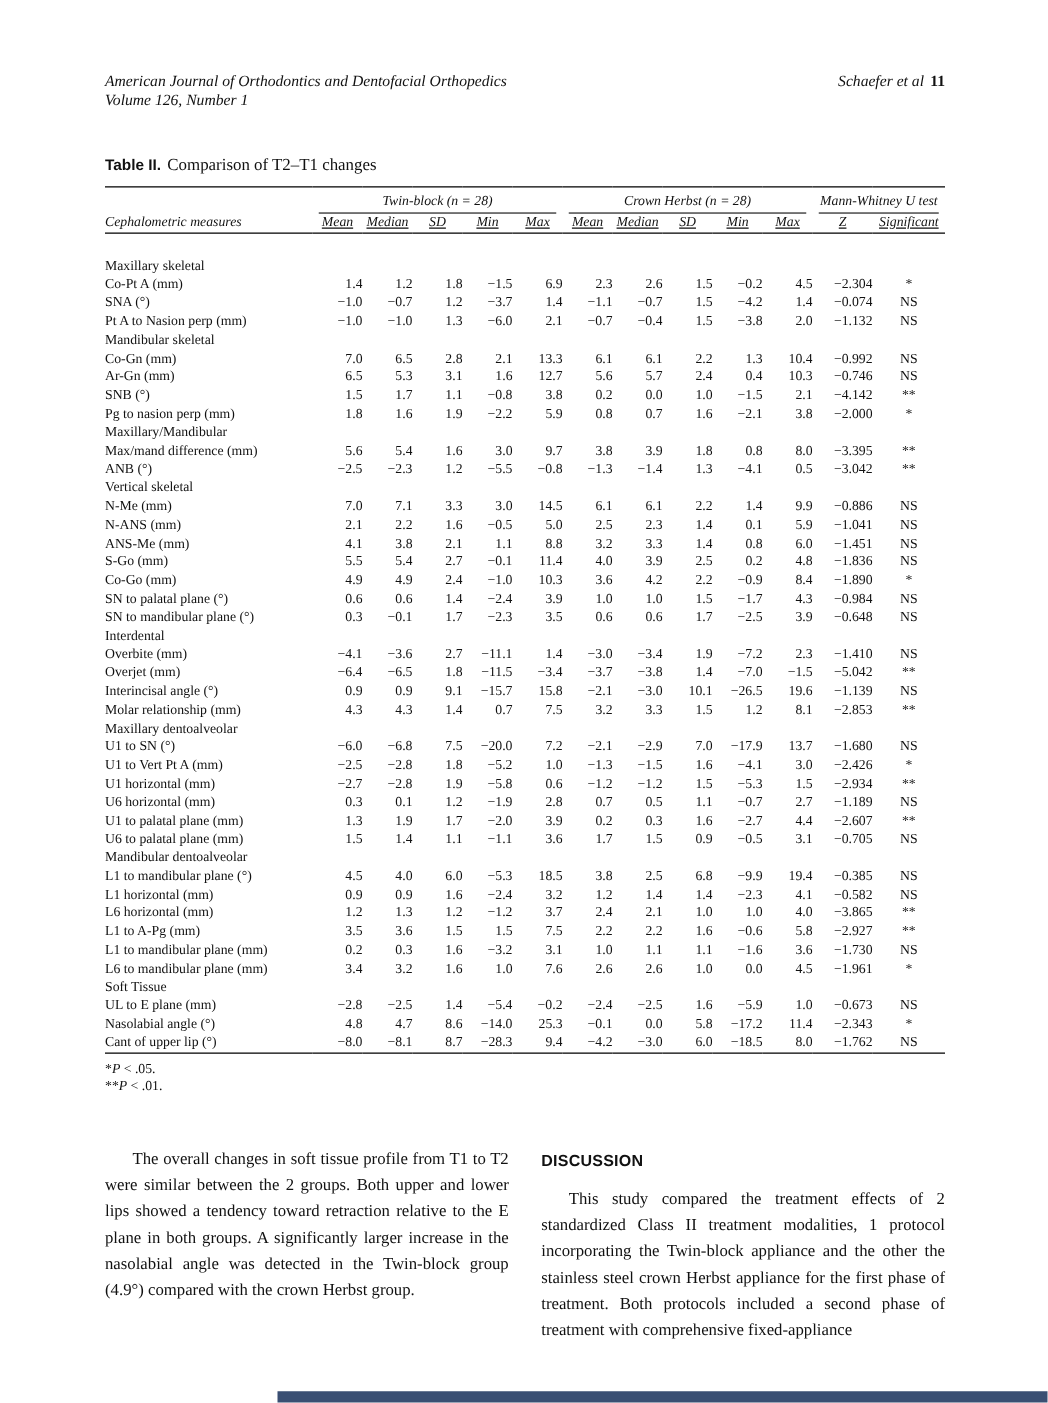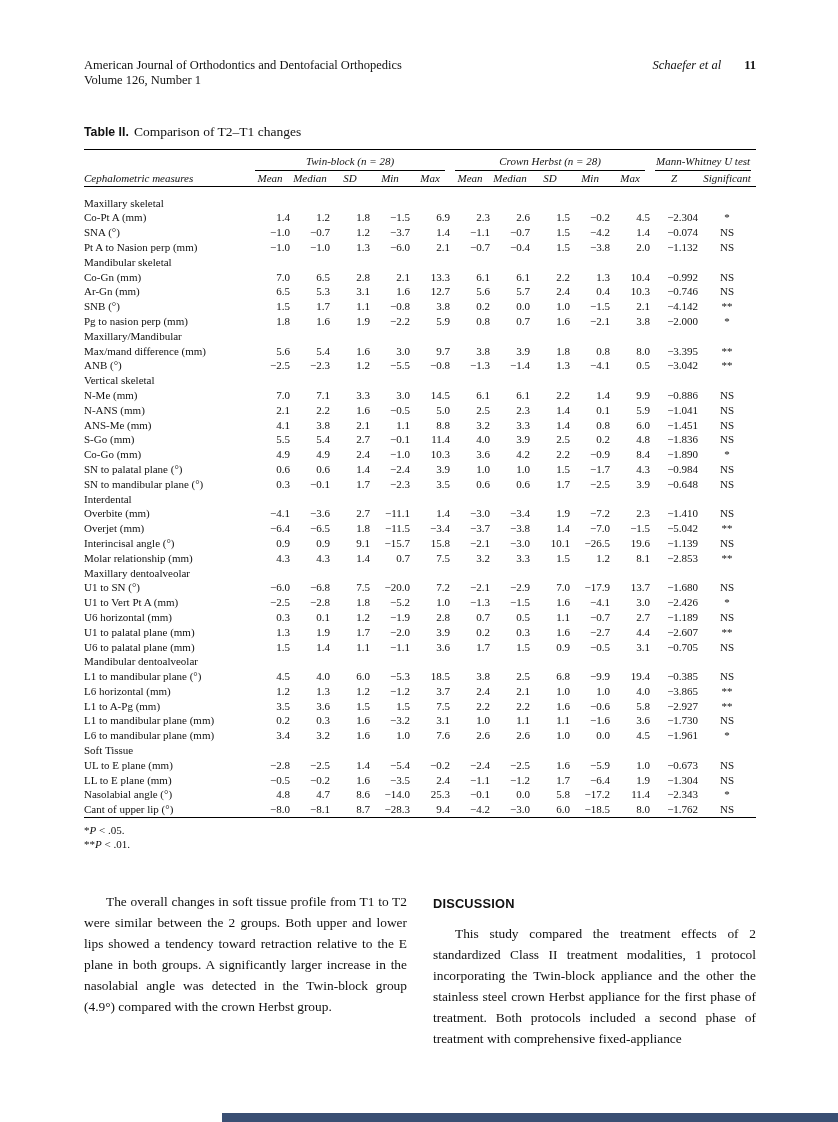--- a/index.html
+++ b/index.html
@@ -12,23 +12,23 @@
     position: relative;
     overflow: hidden;
   }
   .content { margin: 0 82px 0 84px; }
 
   
   .running-head {
     display: flex; justify-content: space-between; align-items: flex-start;
     padding-top: 58px; font-size: 12.5px; line-height: 15px;
   }
-  .journal-id { }
+  .journal-id { font-style: italic; }
   .head-right { font-style: italic; white-space: nowrap; }
-  .head-right .pageno { font-style: normal; font-weight: bold; margin-left: 23px; }
+  .head-right .pageno { font-style: normal; font-weight: bold; margin-left: 5px; }
 
   
   .table-title { margin-top: 36px; font-size: 13.5px; }
   .table-label { font-family: "Liberation Sans", sans-serif; font-weight: bold; font-size: 12.3px; margin-right: 5px; }
 
   
   .paper-table {
     border-collapse: collapse; table-layout: fixed; width: 672px;
     margin-top: 9px; border-top: 1.2px solid #000; border-bottom: 1.2px solid #000;
     font-size: 11px;
@@ -41,28 +41,28 @@
   .group-rule {
     font-style: italic; text-align: center;
     border-bottom: 1px solid #000; margin: 0 5px; padding: 4px 0 1px;
   }
   .rowhead-th {
     font-style: italic; text-align: left; vertical-align: bottom;
     padding: 5px 0 3px; border-bottom: 1px solid #000; margin-top: 44px;
   }
   .col-th {
     font-style: italic; text-align: center; vertical-align: bottom;
-    padding: 5px 0 3px; border-bottom: 1px solid #000;
+    padding: 5px 0 3px; border-bottom: 1px solid #000; text-decoration: underline;
   }
   .section-td { text-align: left; padding-top: 1px; }
   .measure-td { padding-left: 13px; }
   .num-td { text-align: right; padding-right: 8px; }
   .z-td { text-align: right; padding-right: 5px; }
   .sig-td { text-align: center; }
-  tbody tr:first-child td { padding-top: 9px; }
+  tbody tr:first-child td { padding-top: 19px; }
 
   
   .footnotes { font-size: 11px; line-height: 14px; margin-top: 5px; }
   .footnotes .fp { font-style: italic; }
 
   
   .body-columns {
     display: flex; gap: 26px; margin-top: 40px;
     font-size: 13.4px; line-height: 21px; text-align: justify;
   }
@@ -477,20 +477,35 @@
           <td class="num-td">1.0</td>
           <td class="num-td">−1.3</td>
           <td class="num-td">−1.5</td>
           <td class="num-td">1.6</td>
           <td class="num-td">−4.1</td>
           <td class="num-td">3.0</td>
           <td class="z-td">−2.426</td>
           <td class="sig-td">*</td>
         </tr>
         <tr>
+          <td class="measure-td">U1 horizontal (mm)</td>
+          <td class="num-td">−2.7</td>
+          <td class="num-td">−2.8</td>
+          <td class="num-td">1.9</td>
+          <td class="num-td">−5.8</td>
+          <td class="num-td">0.6</td>
+          <td class="num-td">−1.2</td>
+          <td class="num-td">−1.2</td>
+          <td class="num-td">1.5</td>
+          <td class="num-td">−5.3</td>
+          <td class="num-td">1.5</td>
+          <td class="z-td">−2.934</td>
+          <td class="sig-td">**</td>
+        </tr>
+        <tr>
           <td class="measure-td">U6 horizontal (mm)</td>
           <td class="num-td">0.3</td>
           <td class="num-td">0.1</td>
           <td class="num-td">1.2</td>
           <td class="num-td">−1.9</td>
           <td class="num-td">2.8</td>
           <td class="num-td">0.7</td>
           <td class="num-td">0.5</td>
           <td class="num-td">1.1</td>
           <td class="num-td">−0.7</td>
@@ -540,20 +555,35 @@
           <td class="num-td">18.5</td>
           <td class="num-td">3.8</td>
           <td class="num-td">2.5</td>
           <td class="num-td">6.8</td>
           <td class="num-td">−9.9</td>
           <td class="num-td">19.4</td>
           <td class="z-td">−0.385</td>
           <td class="sig-td">NS</td>
         </tr>
         <tr>
+          <td class="measure-td">L1 horizontal (mm)</td>
+          <td class="num-td">0.9</td>
+          <td class="num-td">0.9</td>
+          <td class="num-td">1.6</td>
+          <td class="num-td">−2.4</td>
+          <td class="num-td">3.2</td>
+          <td class="num-td">1.2</td>
+          <td class="num-td">1.4</td>
+          <td class="num-td">1.4</td>
+          <td class="num-td">−2.3</td>
+          <td class="num-td">4.1</td>
+          <td class="z-td">−0.582</td>
+          <td class="sig-td">NS</td>
+        </tr>
+        <tr>
           <td class="measure-td">L6 horizontal (mm)</td>
           <td class="num-td">1.2</td>
           <td class="num-td">1.3</td>
           <td class="num-td">1.2</td>
           <td class="num-td">−1.2</td>
           <td class="num-td">3.7</td>
           <td class="num-td">2.4</td>
           <td class="num-td">2.1</td>
           <td class="num-td">1.0</td>
           <td class="num-td">1.0</td>
@@ -615,35 +645,20 @@
           <td class="num-td">−2.5</td>
           <td class="num-td">1.4</td>
           <td class="num-td">−5.4</td>
           <td class="num-td">−0.2</td>
           <td class="num-td">−2.4</td>
           <td class="num-td">−2.5</td>
           <td class="num-td">1.6</td>
           <td class="num-td">−5.9</td>
           <td class="num-td">1.0</td>
           <td class="z-td">−0.673</td>
-          <td class="sig-td">NS</td>
-        </tr>
-        <tr>
-          <td class="measure-td">LL to E plane (mm)</td>
-          <td class="num-td">−0.5</td>
-          <td class="num-td">−0.2</td>
-          <td class="num-td">1.6</td>
-          <td class="num-td">−3.5</td>
-          <td class="num-td">2.4</td>
-          <td class="num-td">−1.1</td>
-          <td class="num-td">−1.2</td>
-          <td class="num-td">1.7</td>
-          <td class="num-td">−6.4</td>
-          <td class="num-td">1.9</td>
-          <td class="z-td">−1.304</td>
           <td class="sig-td">NS</td>
         </tr>
         <tr>
           <td class="measure-td">Nasolabial angle (°)</td>
           <td class="num-td">4.8</td>
           <td class="num-td">4.7</td>
           <td class="num-td">8.6</td>
           <td class="num-td">−14.0</td>
           <td class="num-td">25.3</td>
           <td class="num-td">−0.1</td>

